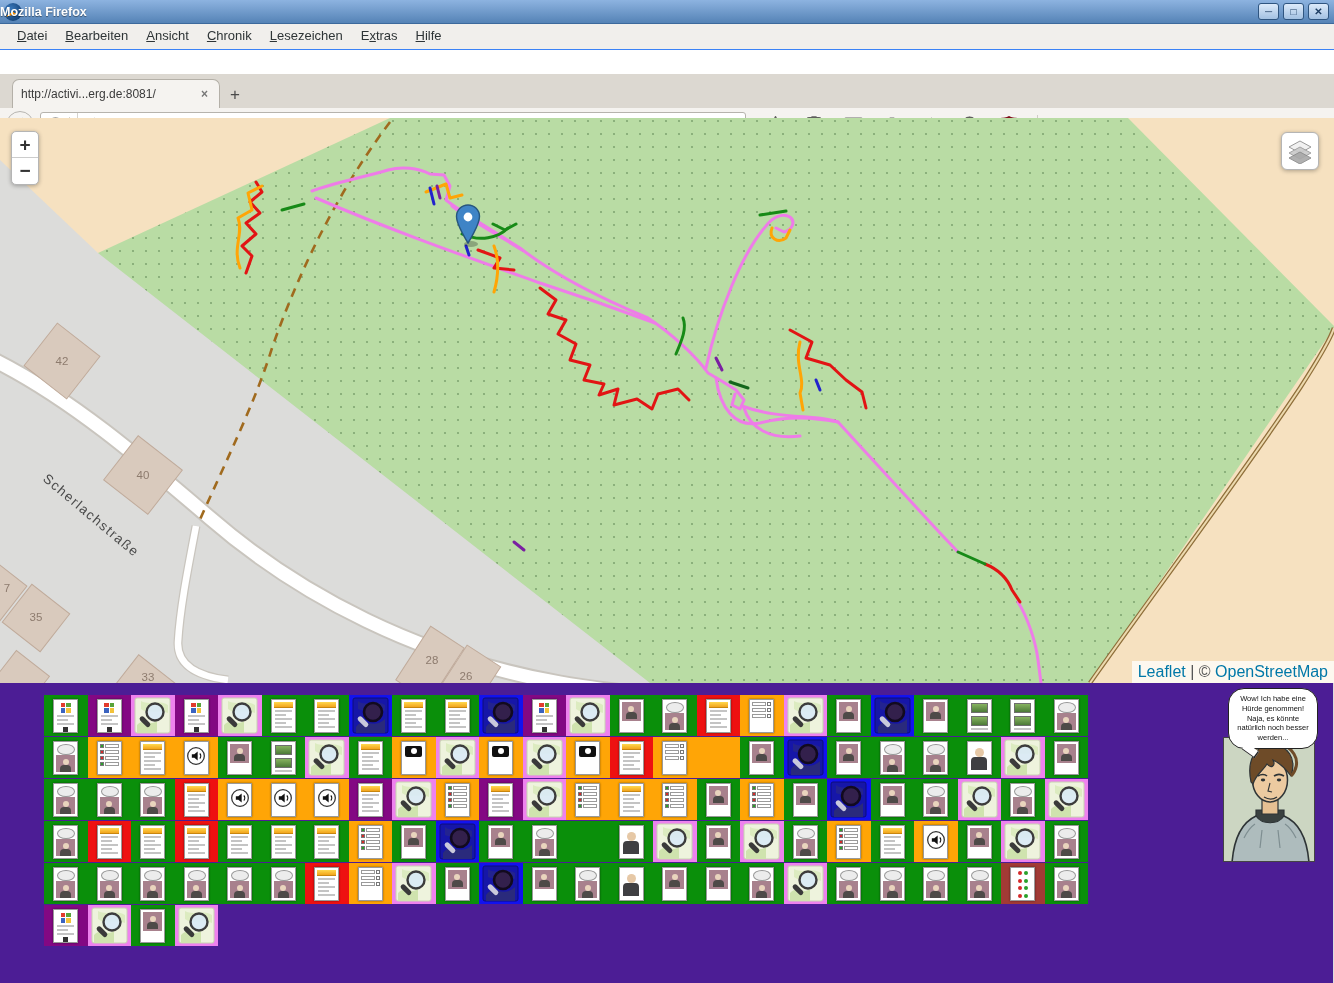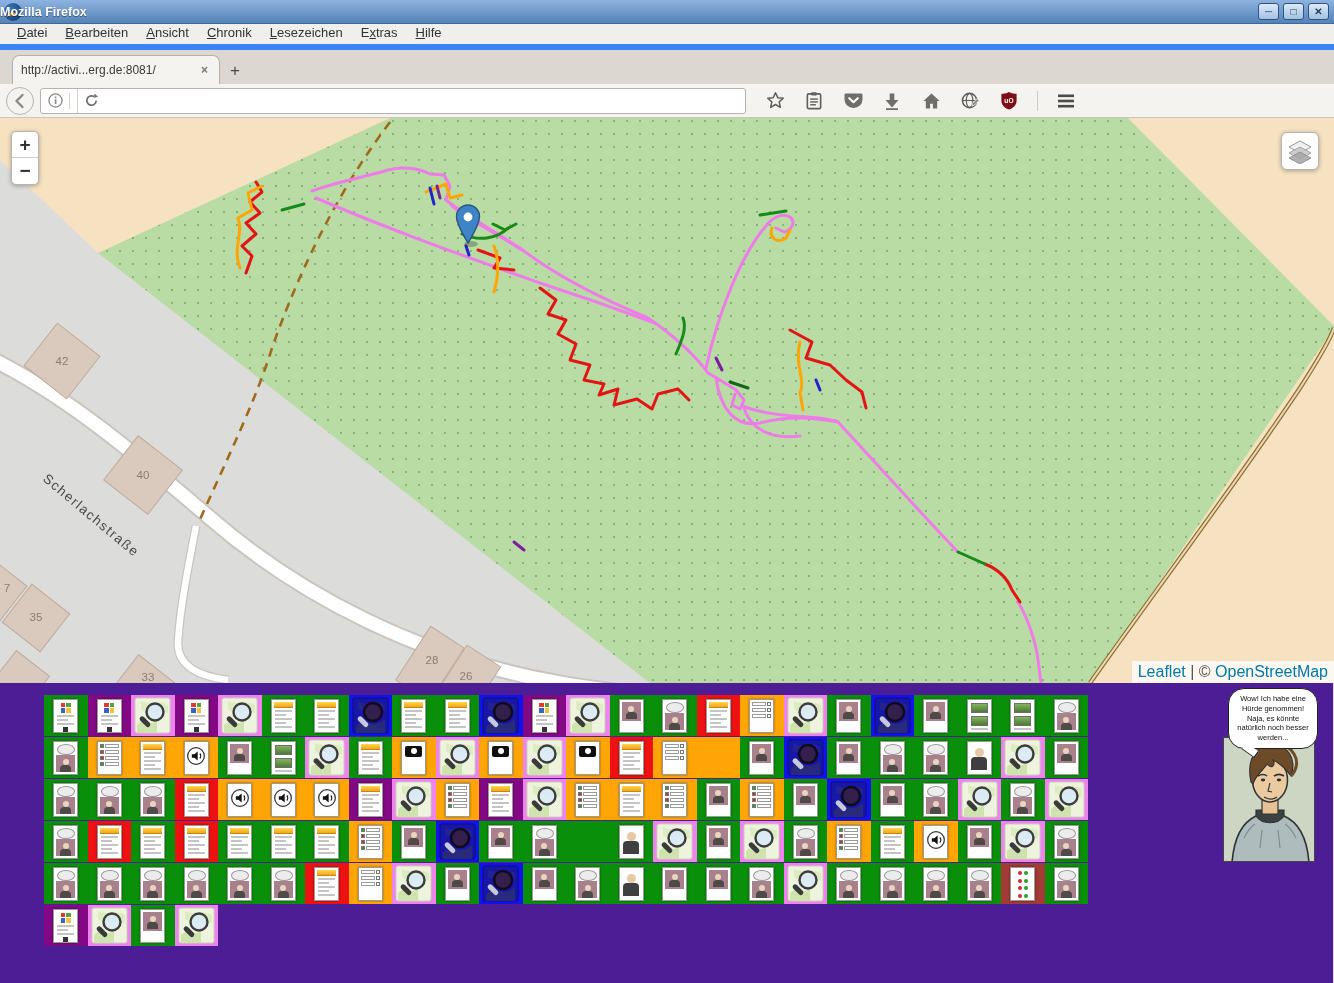--- a/index.html
+++ b/index.html
@@ -7,24 +7,24 @@
   *{box-sizing:border-box;}
 
   
   .titlebar{height:24px;background:linear-gradient(#8db3e0,#5583b6);border-bottom:1px solid #3e6染a;display:flex;align-items:center;position:relative;}
   .titlebar{border-bottom:1px solid #3c699c;}
   .fx-logo{width:18px;height:18px;margin-left:4px;border-radius:50%;background:radial-gradient(circle at 35% 35%,#3b7bbf 0%,#1d4e86 60%,#123a66 100%);position:relative;overflow:hidden;}
   .fx-logo:before{content:"";position:absolute;inset:1px;border-radius:50%;background:conic-gradient(from 120deg,#ff9500 0 120deg,transparent 120deg 360deg);mix-blend-mode:normal;clip-path:polygon(0 0,100% 0,100% 60%,0 85%);}
   .title-text{position:absolute;left:0;right:0;font-size:12.5px;font-weight:bold;color:#fff;text-shadow:0 1px 1px rgba(0,0,0,.45);}
   .winbtns{margin-left:auto;display:flex;gap:4px;margin-right:5px;}
   .winbtn{width:21px;height:17px;border-radius:3px;border:1px solid #2f5580;background:linear-gradient(#dceafa,#a3c1e2);display:flex;align-items:center;justify-content:center;color:#1c3c62;font-size:10px;font-weight:bold;line-height:1;}
-  .menubar{height:26px;background:#f1efec;border-bottom:6px solid #3b82f6;display:flex;align-items:flex-end;padding-left:8px;}
+  .menubar{height:26px;background:#f1efec;border-bottom:1px solid #3b82f6;display:flex;align-items:flex-start;padding-left:8px;}
   .menu-item{font-size:13px;color:#2e3436;padding:4px 9px;}
   .menu-item u{text-decoration:underline;}
-  .tabbar{height:34px;background:#dcd8d1;display:flex;align-items:flex-end;padding-left:12px;}
+  .tabbar{height:34px;background:#dcd8d1;display:flex;align-items:flex-end;padding-left:12px;margin-top:24px;}
   .tab{width:208px;height:29px;background:#f5f3f0;border:1px solid #b4b0a8;border-bottom:none;border-radius:7px 7px 0 0;display:flex;align-items:center;padding:0 8px;font-size:12px;color:#3a3a3a;}
   .tab-title{flex:1;white-space:nowrap;overflow:hidden;}
   .tab-close{color:#777;font-size:12px;font-weight:bold;padding:0 3px;}
   .newtab{width:30px;height:26px;display:flex;align-items:center;justify-content:center;font-size:17px;color:#4a4a4a;}
   .navbar{height:34px;background:#f5f3f0;border-bottom:1px solid #c9c5be;display:flex;align-items:center;padding:0 6px;gap:6px;}
   .back-btn{width:28px;height:28px;border-radius:50%;border:1px solid #b7b5b0;background:#f5f3f0;display:flex;align-items:center;justify-content:center;flex:none;}
   .urlbar{width:706px;height:26px;background:#fff;border:1px solid #b6b3ad;border-radius:3px;display:flex;align-items:center;flex:none;}
   .urlbar .info{padding:0 6px 0 7px;display:flex;align-items:center;}
   .urlbar .divider{width:1px;height:16px;background:#d6d3cd;margin-right:7px;}
   .url-text{font-size:13px;color:#7a7a7a;white-space:nowrap;overflow:hidden;flex:1;}

